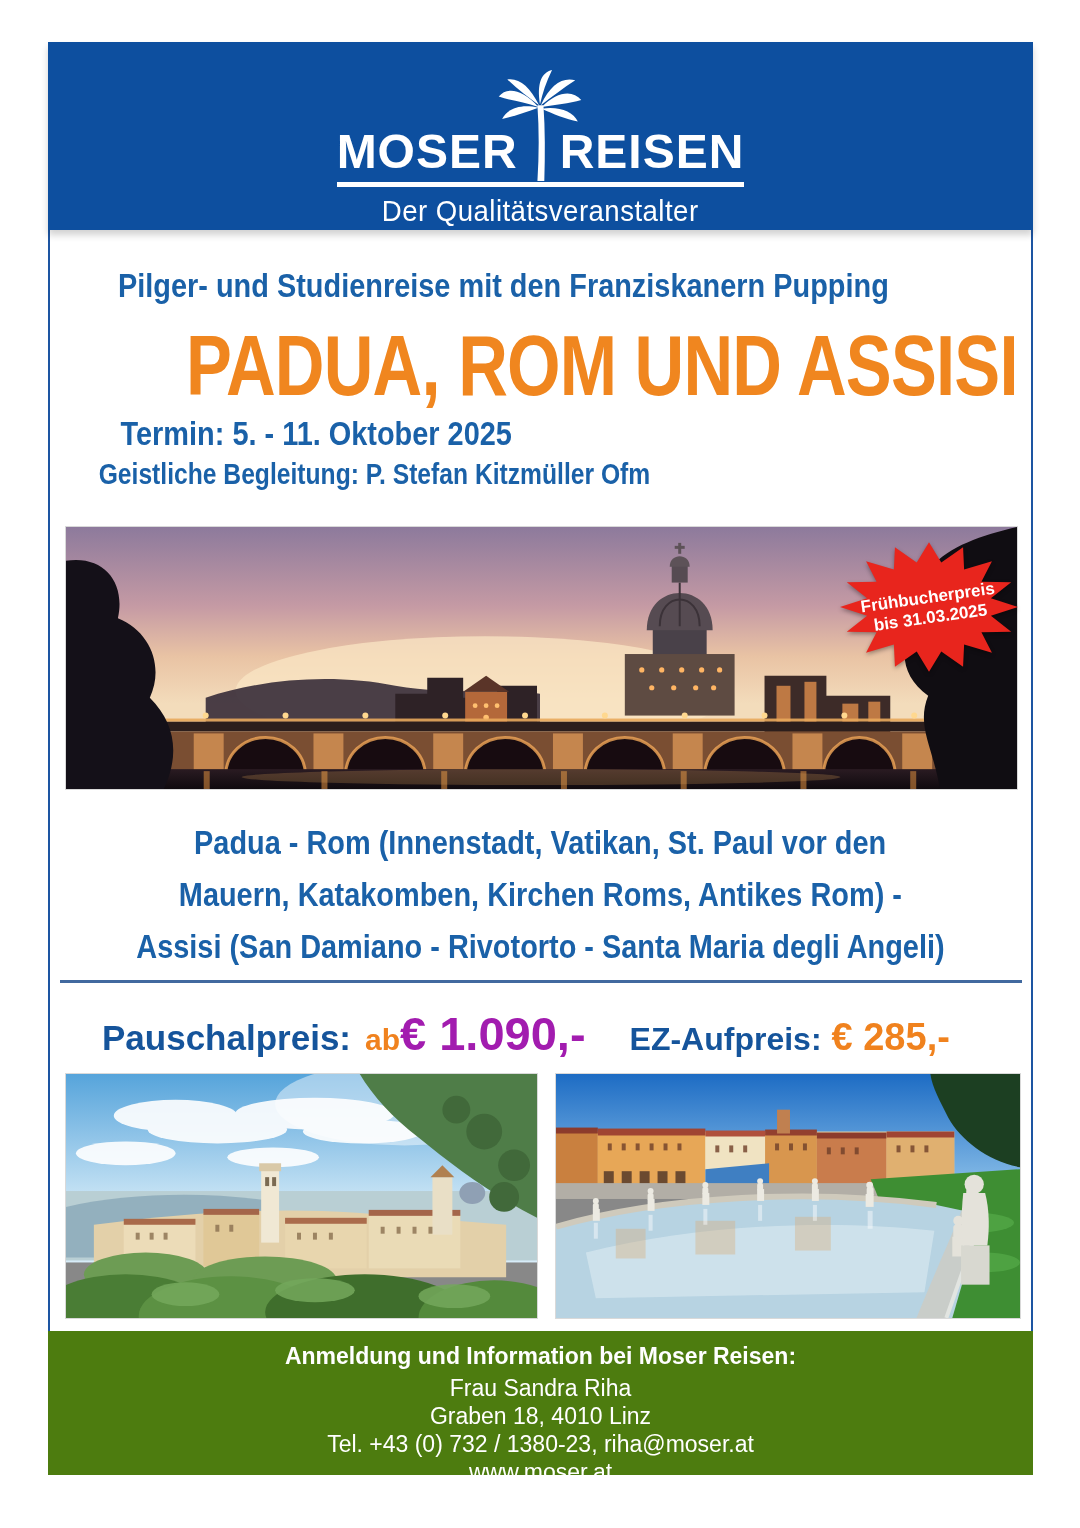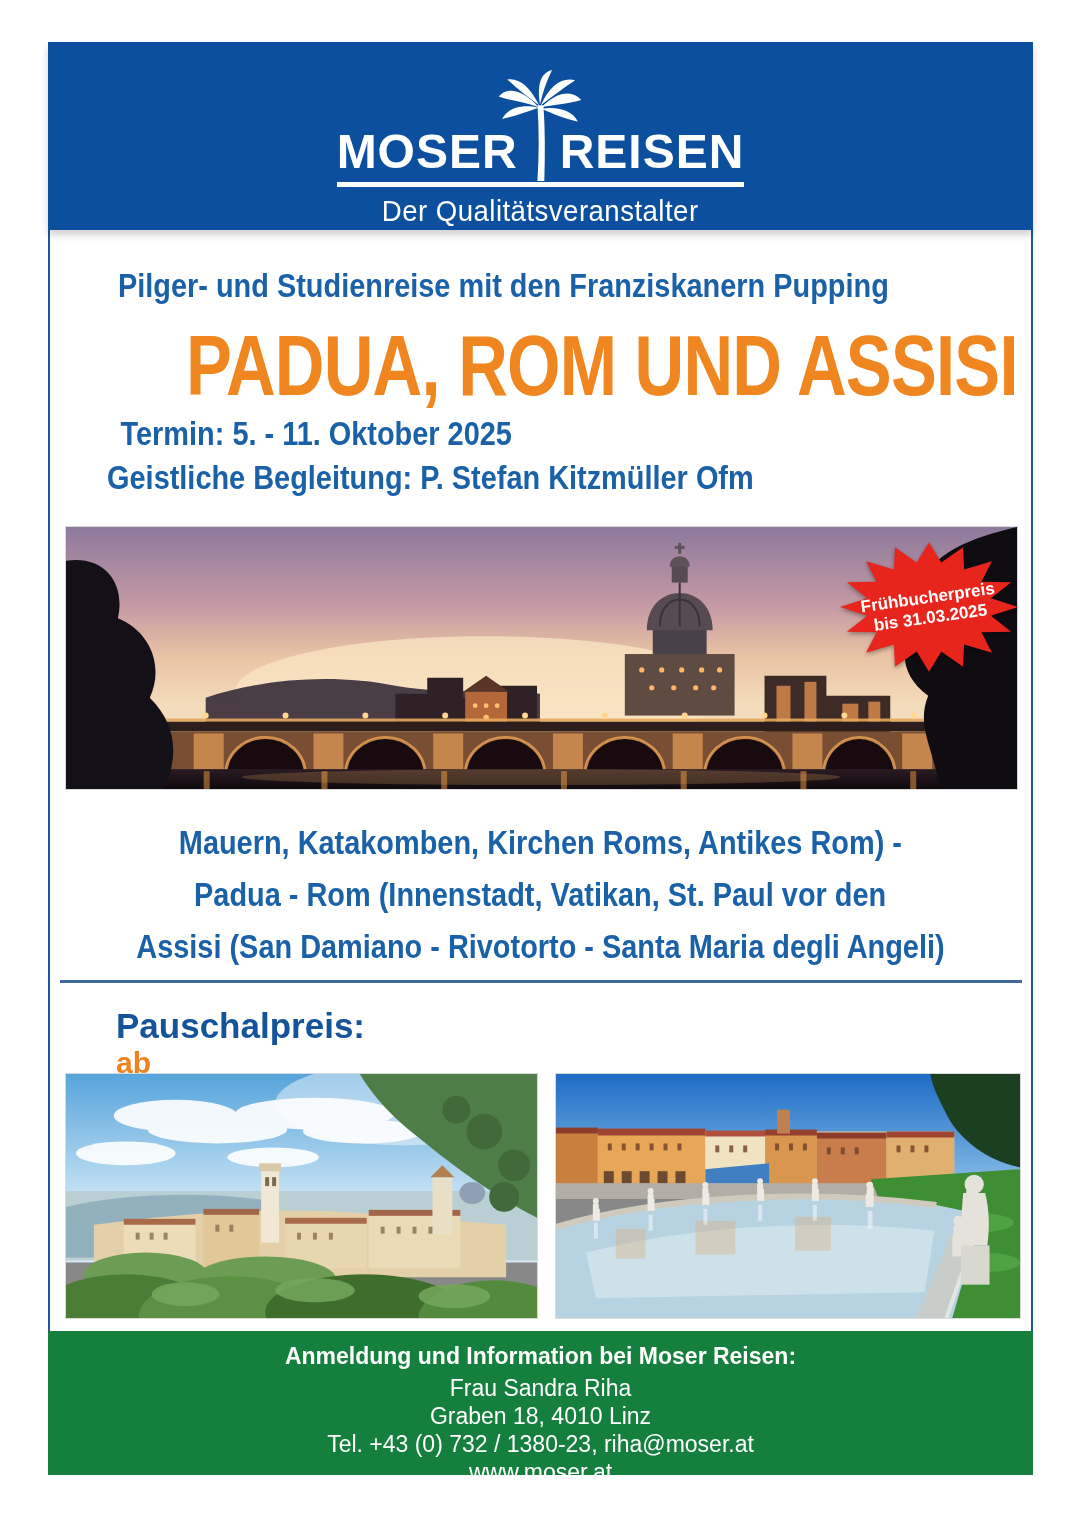--- a/index.html
+++ b/index.html
@@ -23,53 +23,53 @@
   .palm { position:absolute; left:50%; transform:translateX(-50%); bottom:-2px; width:86px; height:128px; }
   .logo-tagline { font-size:30px; margin-top:7px; letter-spacing:.5px; display:inline-block; transform:scaleX(.92); }
 
   
   .cond  { display:inline-block; transform:scaleX(.85); transform-origin:center; white-space:nowrap; }
   .condT { display:inline-block; transform:scaleX(.80); transform-origin:center; white-space:nowrap; letter-spacing:-1px; }
   .center-line { position:absolute; left:0; width:100%; text-align:left; }
   .subtitle   { top:222px; font-size:34px; color:#1a61a8; font-weight:bold; }
   .main-title { top:278px; font-size:86px; color:#f0861f; font-weight:bold; line-height:1;margin-left:32px; }
   .date-line  { top:370px; font-size:34px; color:#1a61a8; font-weight:bold;padding-left:36px; }
-  .guide-line { top:414px; font-size:34px; color:#1a61a8; font-weight:bold; }
+  .guide-line { top:414px; font-size:29px; color:#1a61a8; font-weight:bold; }
 
   
   .photo { position:absolute; overflow:hidden; border:1px solid #d9d9d9; background:#888; }
   .photo svg { display:block; width:100%; height:100%; }
   .main-photo  { left:15px;  top:482px;  width:953px; height:264px; }
   .photo-left  { left:15px;  top:1029px; width:473px; height:246px; }
   .photo-right { left:505px; top:1029px; width:466px; height:246px; }
 
   .badge { position:absolute; left:790px; top:498px; width:178px; height:130px; }
   .badge svg { width:100%; height:100%; filter:drop-shadow(0 2px 2px rgba(0,0,0,.35)); }
 
   
   .itinerary { position:absolute; top:772px; left:0; width:100%; text-align:center;
                font-size:34px; color:#1a61a8; font-weight:bold; }
   .itinerary .line { line-height:52px; }
 
   .divider { position:absolute; left:10px; top:936px; width:962px; height:3px; background:#41699f; }
 
   
   .price-row { position:absolute; left:52px; top:962px; width:920px; height:62px;
-               display:flex; align-items:baseline; white-space:nowrap;flex-direction:column; }
+               display:flex; align-items:baseline; white-space:nowrap; }
   .p-label  { font-size:35px; font-weight:bold; color:#15549b; }
   .p-prefix { font-size:30px; font-weight:bold; color:#f0821e; margin-left:14px; }
   .p-value  { font-size:47px; font-weight:bold; color:#a21caf; }
   .p-gap    { width:44px; }
   .e-label  { font-size:32px; font-weight:bold; color:#15549b; }
   .e-value  { font-size:38px; font-weight:bold; color:#f0821e; margin-left:10px; }
 
   
   .footer-bar {
     position:absolute; left:-2px; bottom:-2px; width:985px; height:144px;
-    background:#15803d; color:#ffffff; text-align:center; padding-top:12px;
+    background:#4d7c0f; color:#ffffff; text-align:center; padding-top:12px;
   }
   .footer-heading { font-size:23px; font-weight:bold; margin-bottom:4px; }
   .footer-line { font-size:23px; line-height:28px; }
 </style>
 </head>
 <body>
 
 <div class="sheet">
 
   <div class="header-bar">
@@ -231,32 +231,33 @@
     <svg viewBox="0 0 220 160">
       <polygon fill="#e8251d" points="220,80 186.5,90.9 211.6,110.6 174.8,111.1 187.8,136.6 153.4,126.5 152.1,153.9 125.2,134.9 110,160 94.8,134.9 67.9,153.9 66.6,126.5 32.2,136.6 45.2,111.1 8.4,110.6 33.5,90.9 0,80 33.5,69.1 8.4,49.4 45.2,48.9 32.2,23.4 66.6,33.5 67.9,6.1 94.8,25.1 110,0 125.2,25.1 152.1,6.1 153.4,33.5 187.8,23.4 174.8,48.9 211.6,49.4 186.5,69.1"></polygon>
       <g transform="rotate(-8 110 80)" fill="#ffffff" font-family="Liberation Sans, sans-serif" font-weight="bold" font-size="21" text-anchor="middle">
         <text x="110" y="75">Frühbucherpreis</text>
         <text x="110" y="100">bis 31.03.2025</text>
       </g>
     </svg>
   </div>
 
   <div class="itinerary">
+    <div class="line"><span class="cond">Padua - Rom (Innenstadt, Vatikan, St. Paul vor den</span></div>
     <div class="line"><span class="cond">Mauern, Katakomben, Kirchen Roms, Antikes Rom) -</span></div>
-    <div class="line"><span class="cond">Padua - Rom (Innenstadt, Vatikan, St. Paul vor den</span></div>
     <div class="line"><span class="cond">Assisi (San Damiano - Rivotorto - Santa Maria degli Angeli)</span></div>
   </div>
 
   <div class="divider"></div>
 
   <div class="price-row">
     <span class="p-label">Pauschalpreis:</span>
     <span class="p-prefix">ab</span>
     <span class="p-value">€ 1.090,-</span>
     <span class="p-gap"></span>
+    <span class="e-label">EZ-Aufpreis:</span>
     <span class="e-value">€ 285,-</span>
   </div>
 
   <div class="photo photo-left">
     <svg viewBox="0 0 473 246" preserveAspectRatio="none" aria-hidden="true">
       <defs>
         <linearGradient id="asky" x1="0" y1="0" x2="0" y2="1">
           <stop offset="0" stop-color="#56a4db"></stop>
             <stop offset=".75" stop-color="#d7ecf8"></stop>
         </linearGradient>

